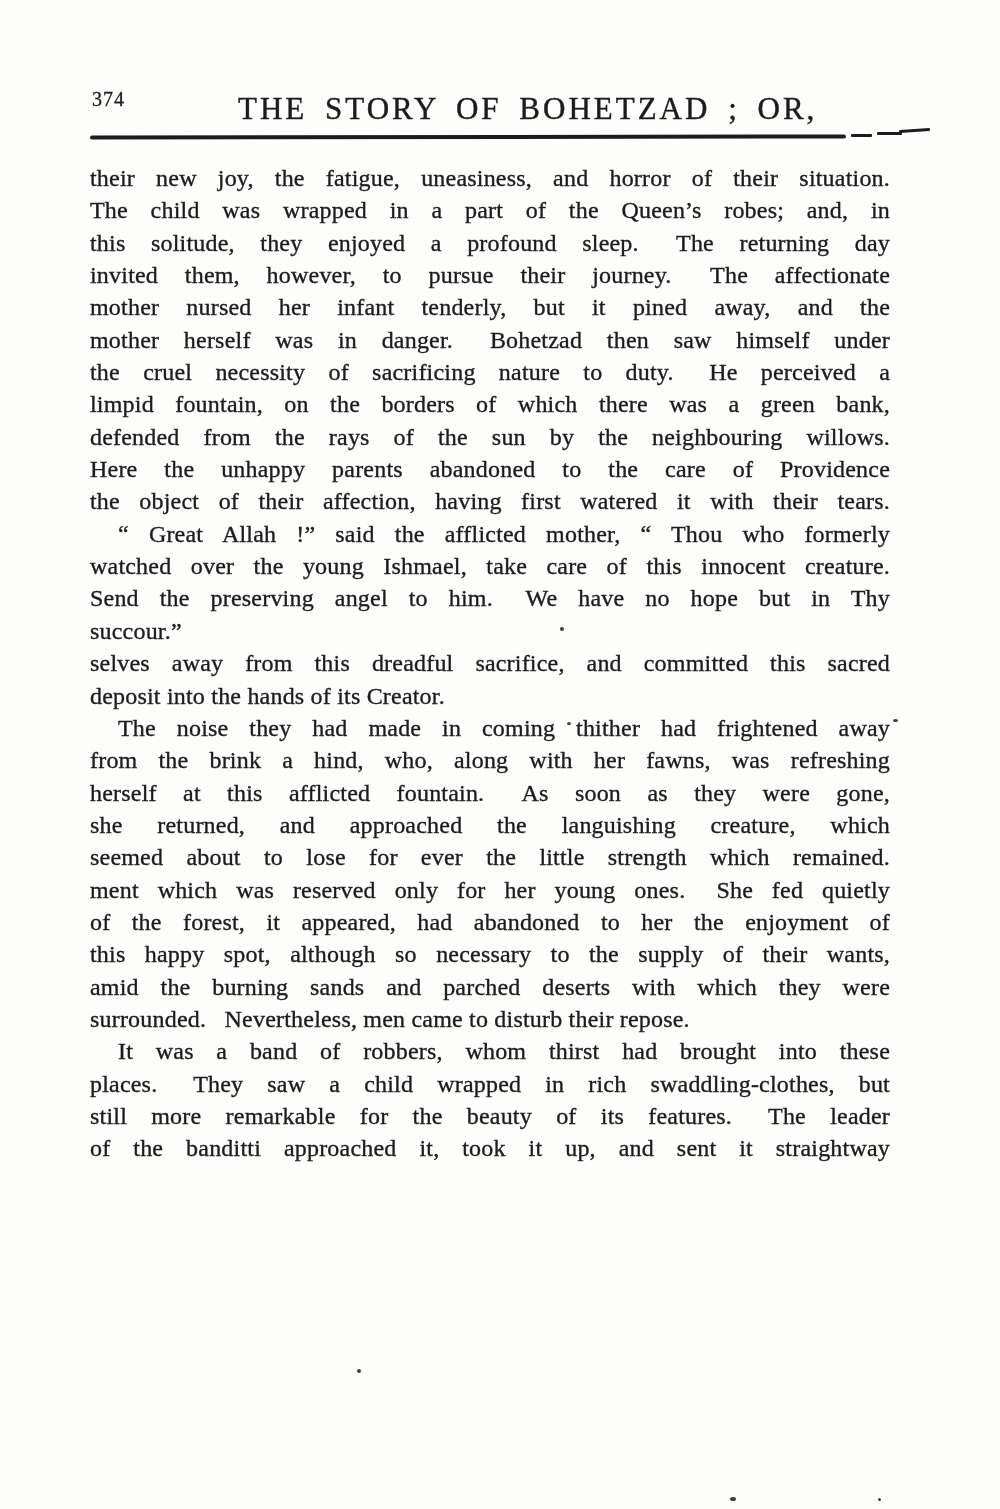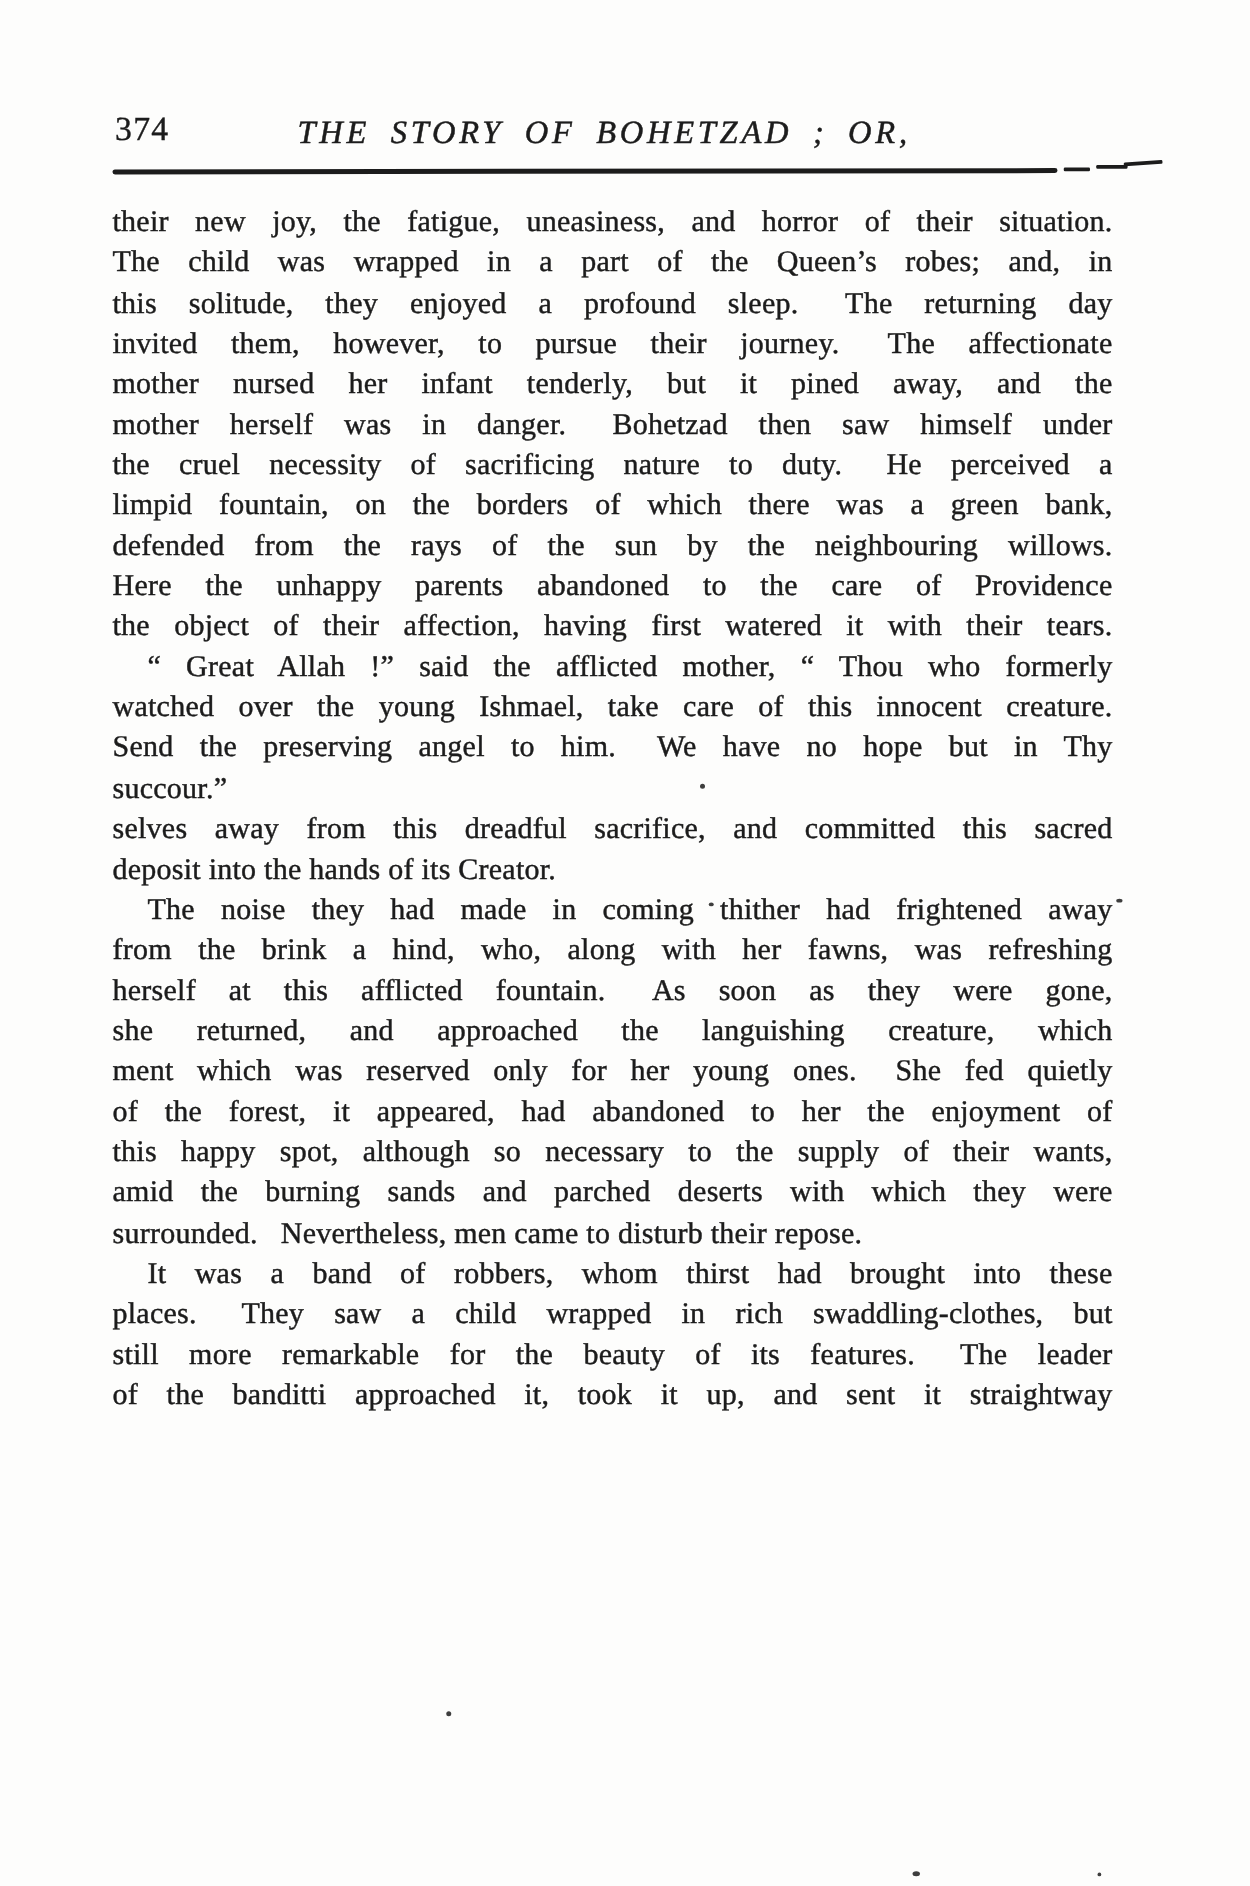--- a/index.html
+++ b/index.html
@@ -16,30 +16,29 @@
     position:relative;
     width:1000px;height:1509px;
     background:var(--paper);
     color:var(--ink);
     overflow:hidden;
   }
   
   .page-number{
     position:absolute;
     left:92px;top:88px;
-    font-size:27px;
+    font-size:20px;
     letter-spacing:1px;
     -webkit-text-stroke:0.3px var(--ink);
   }
   .running-title{
     position:absolute;
     left:238px;top:91px;width:468px;
     text-align:center;
-    font-style:italic;
-    font-size:26px;
+    font-size:31px;
     letter-spacing:3px;
     word-spacing:7px;
     white-space:nowrap;
     -webkit-text-stroke:0.4px var(--ink);
   }
   
   .rule-main{
     position:absolute;left:90px;top:135px;width:756px;height:3.5px;
     background:var(--ink);border-radius:2px;transform:rotate(-0.08deg);
   }
@@ -107,20 +106,21 @@
       </div>
       <div>
         <div class="line">selves away from this dreadful sacrifice, and committed this sacred</div>
         <div class="line endleft">deposit into the hands of its Creator.</div>
       </div>
       <div>
         <div class="line indent">The noise they had made in coming thither had frightened away</div>
         <div class="line">from the brink a hind, who, along with her fawns, was refreshing</div>
         <div class="line">herself at this afflicted fountain.  As soon as they were gone,</div>
         <div class="line">she returned, and approached the languishing creature, which</div>
+        <div class="line">seemed about to lose for ever the little strength which remained.</div>
         <div class="line">ment which was reserved only for her young ones.  She fed quietly</div>
         <div class="line">of the forest, it appeared, had abandoned to her the enjoyment of</div>
         <div class="line">this happy spot, although so necessary to the supply of their wants,</div>
         <div class="line">amid the burning sands and parched deserts with which they were</div>
         <div class="line endleft">surrounded.  Nevertheless, men came to disturb their repose.</div>
       </div>
       <div>
         <div class="line indent">It was a band of robbers, whom thirst had brought into these</div>
         <div class="line">places.  They saw a child wrapped in rich swaddling-clothes, but</div>
         <div class="line">still more remarkable for the beauty of its features.  The leader</div>

